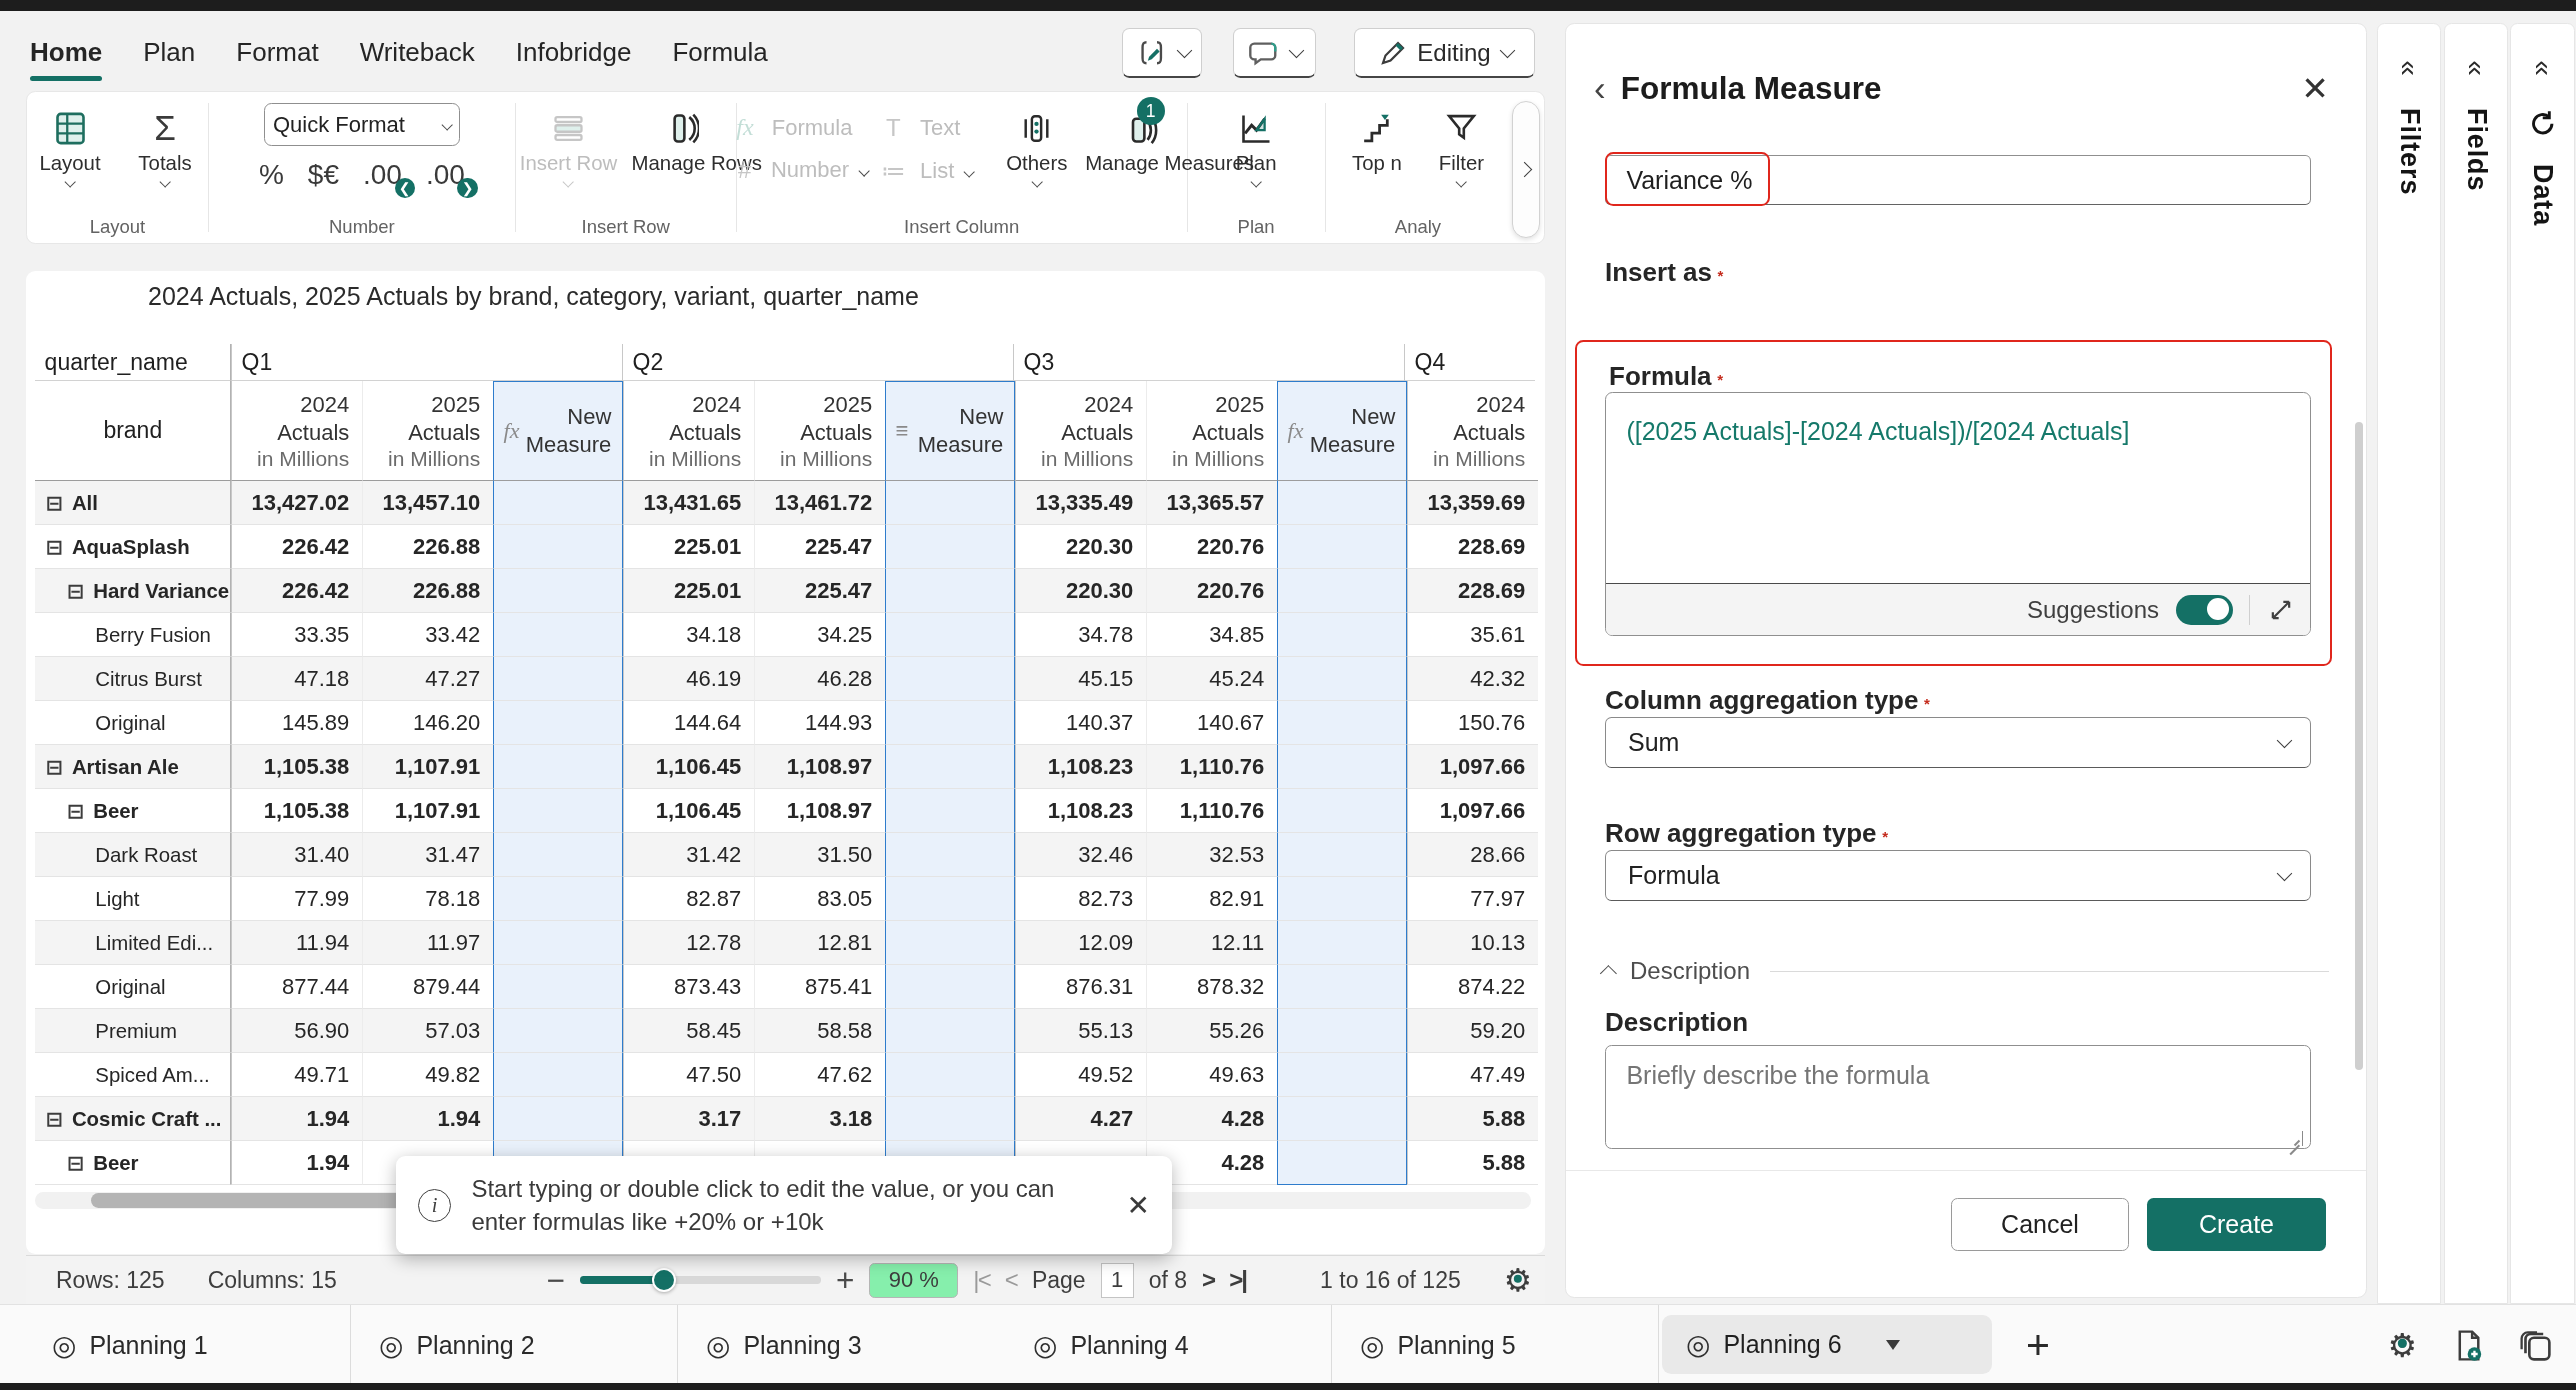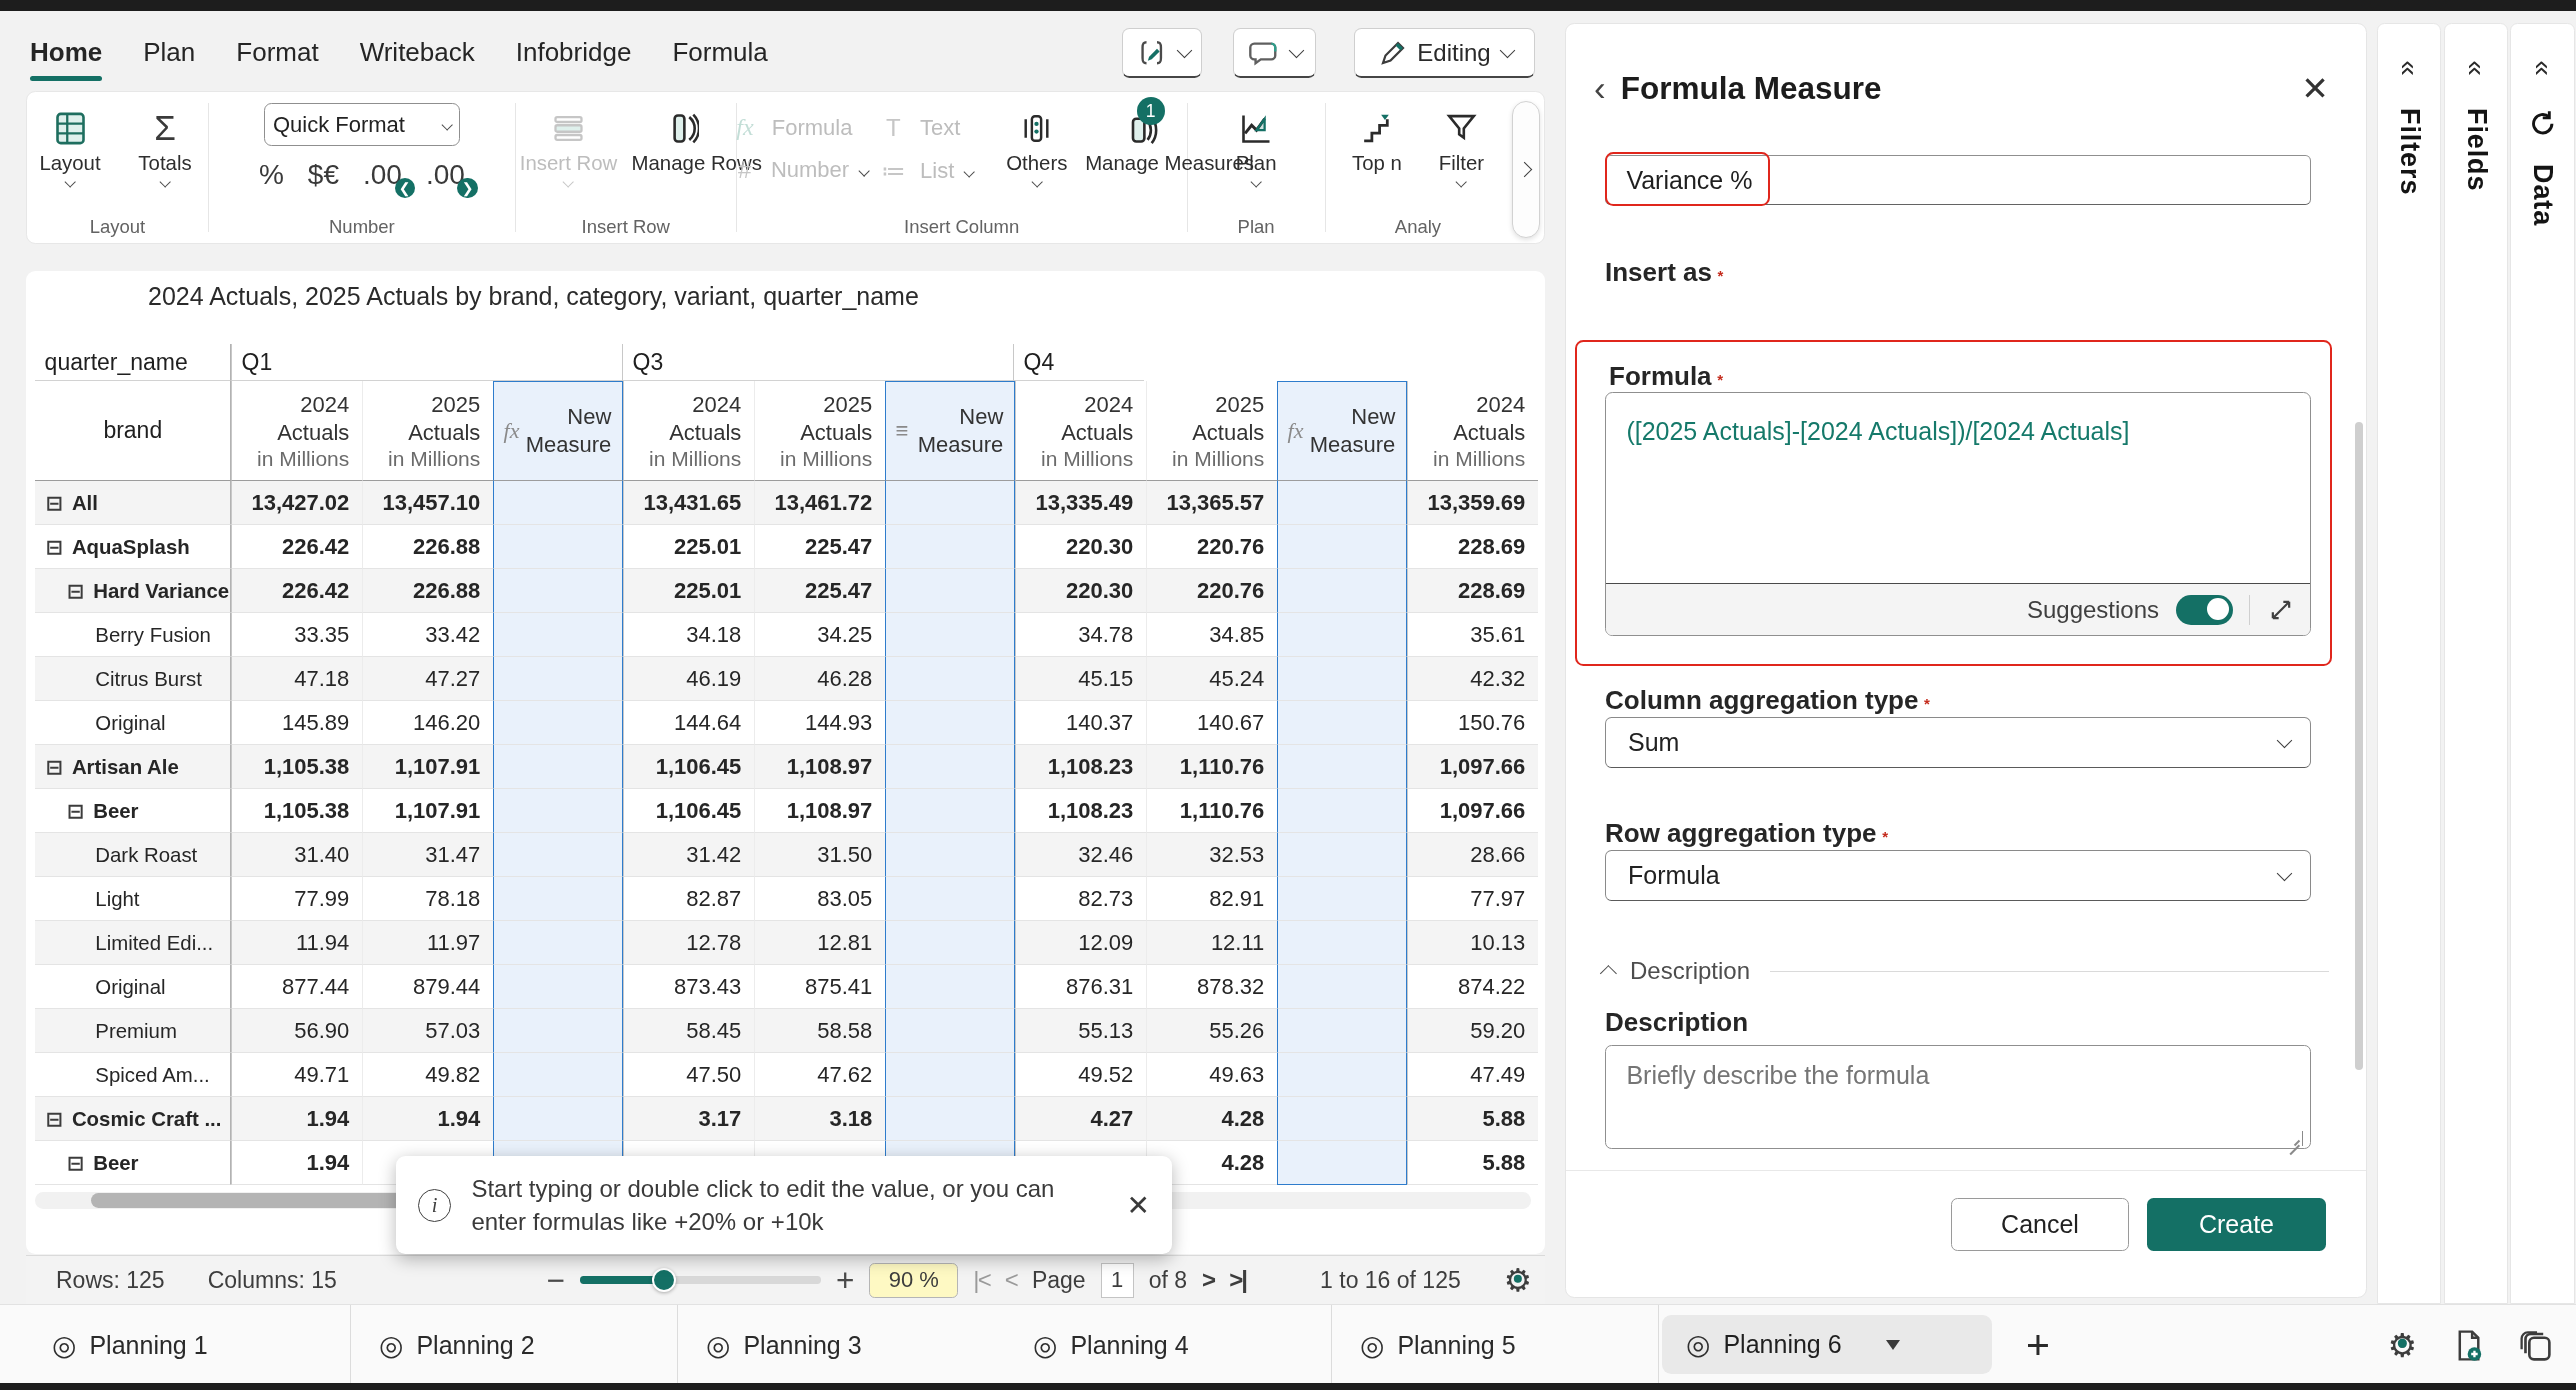--- a/index.html
+++ b/index.html
@@ -87,21 +87,21 @@
   .tt-text { font-size:24px; color:#3a3a3a; line-height:33px; flex:1; }
   .tt-close { font-size:28px; color:#3a3a3a; flex:none; font-weight:300; }
 
   
   .statusbar { left:26px; top:1255px; width:1519px; height:49px; background:#f3f3f3; border-top:0.9px solid #dadada; display:flex; align-items:center; font-size:23px; color:#3d3d3d; }
   .sb-left { display:flex; gap:43px; margin-left:30px; }
   .sb-right { margin-left:auto; display:flex; align-items:center; gap:15px; margin-right:13px; }
   .slider { position:relative; width:241px; height:7.4px; border-radius:3.7px; background:#d8d8d8; }
   .slider .fill { position:absolute; left:0; top:0; bottom:0; width:83px; background:#147065; border-radius:3.7px; }
   .slider .thumb { position:absolute; left:72px; top:50%; transform:translate(0,-50%); width:24px; height:24px; border-radius:50%; background:#147065; border:2.8px solid #fff; box-shadow:0 0.9px 3.7px rgba(0,0,0,.3); }
-  .zoombox { width:89px; height:35px; background:#fef9c3; border:0.9px solid #b5b5b5; border-radius:5.6px; display:flex; align-items:center; justify-content:center; font-size:22px; }
+  .zoombox { width:89px; height:35px; background:#86efac; border:0.9px solid #b5b5b5; border-radius:5.6px; display:flex; align-items:center; justify-content:center; font-size:22px; }
   .pgbtn { font-size:24px; letter-spacing:-1.9px; }
   .pgbtn.dis { color:#9a9a9a; }
   .pg-input { width:33px; height:35px; background:#fff; border:0.9px solid #c4c4c4; display:flex; align-items:center; justify-content:center; font-size:22px; }
   .gearwrap { position:relative; font-size:31.5px; color:#3d3d3d; }
   .gearwrap::after { content:""; position:absolute; left:50%; top:46%; width:8.3px; height:8.3px; border-radius:50%; background:#147065; transform:translate(-50%,-50%); }
 
   
   .sheetbar { left:0; top:1304px; width:2576px; height:80px; background:#fafafa; border-top:0.9px solid #e2e2e2; }
   .stab { position:absolute; top:0; height:80px; width:327px; display:flex; align-items:center; gap:13px; padding-left:28px; border-right:0.9px solid #dcdcdc; font-size:25px; color:#2a2a2a; }
   .stab:nth-child(5) { border-right:none; }
@@ -365,20 +365,21 @@
         <span class="chev"></span>
       </div>
   </div>
 
   <div class="abs tcard">
     <div class="view-title">2024 Actuals, 2025 Actuals by brand, category, variant, quarter_name</div>
     <div id="grid">
         <div class="grow qrow">
           <div class="gc c-label" style="width: 196px;">quarter_name</div>
           <div class="gc qstart" style="width: 391px;">Q1</div>
+          <div class="gc qstart" style="width: 391px;">Q2</div>
           <div class="gc qstart" style="width: 391px;">Q3</div>
           <div class="gc qstart" style="width: 131px;">Q4</div>
         </div>
         <div class="grow hrow">
           <div class="gc c-label hdr-brand" style="width: 196px;">brand</div>
           <div class="gc hdr-val qstart" style="width: 131px;">
             <div class="l1">2024</div>
             <div class="l2">Actuals</div>
             <div class="l3">in Millions</div>
           </div>

